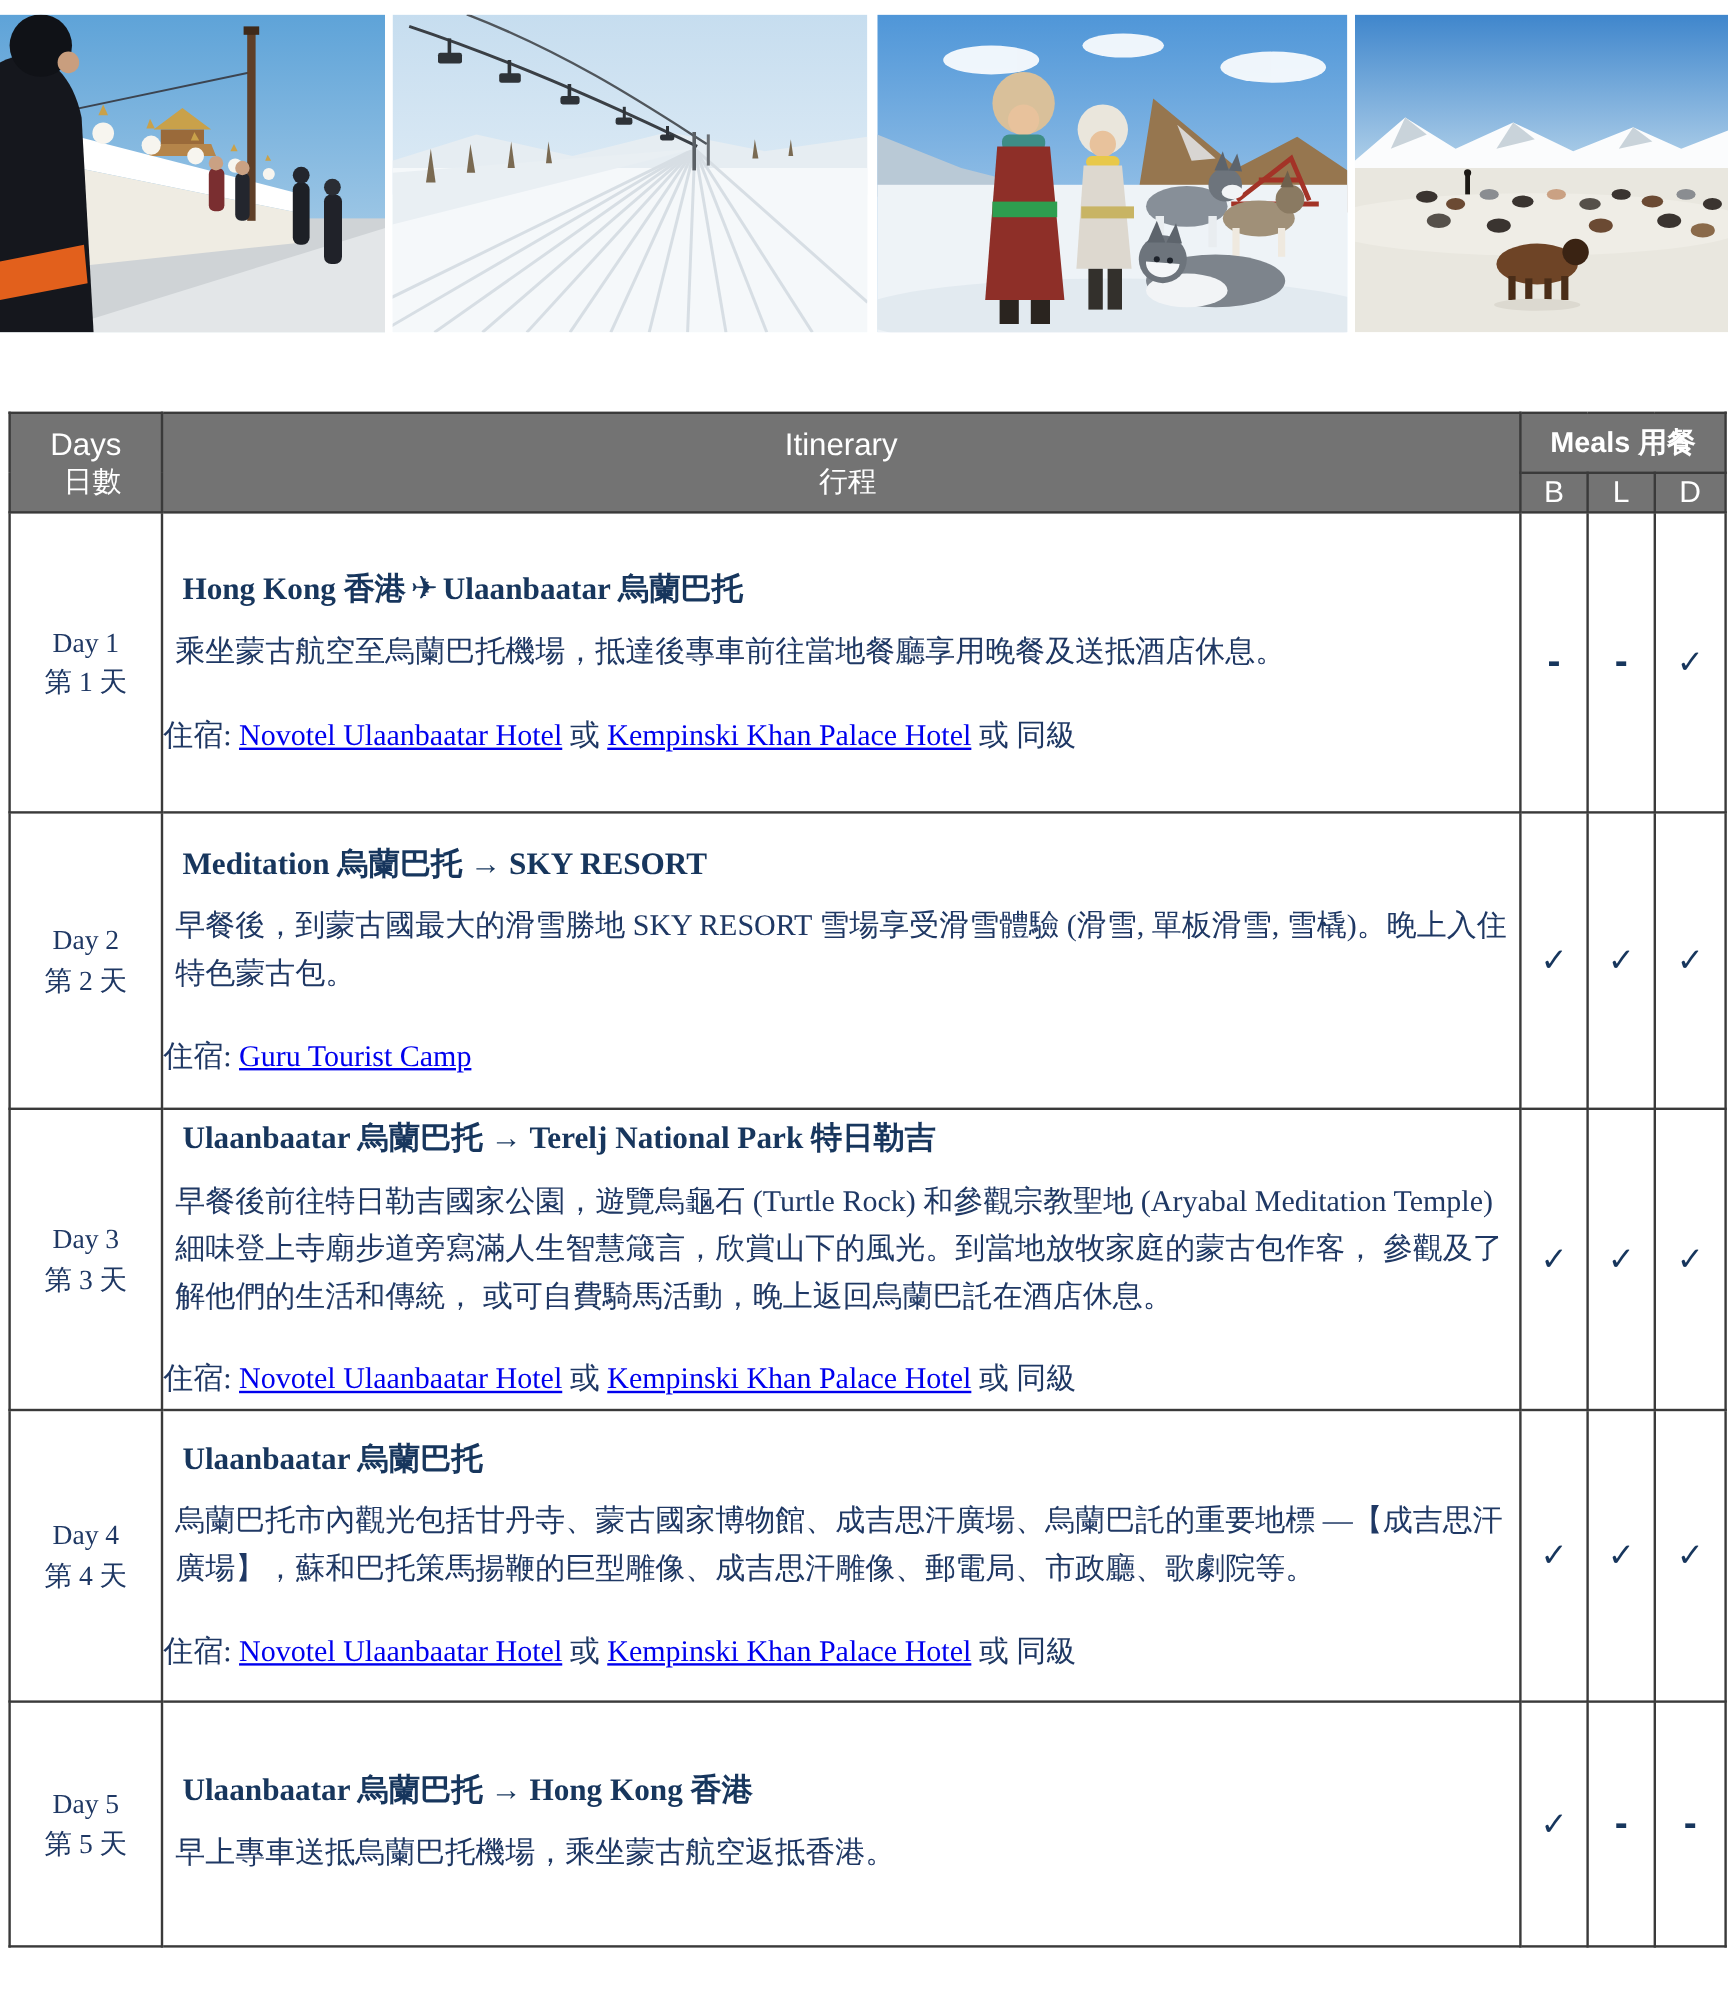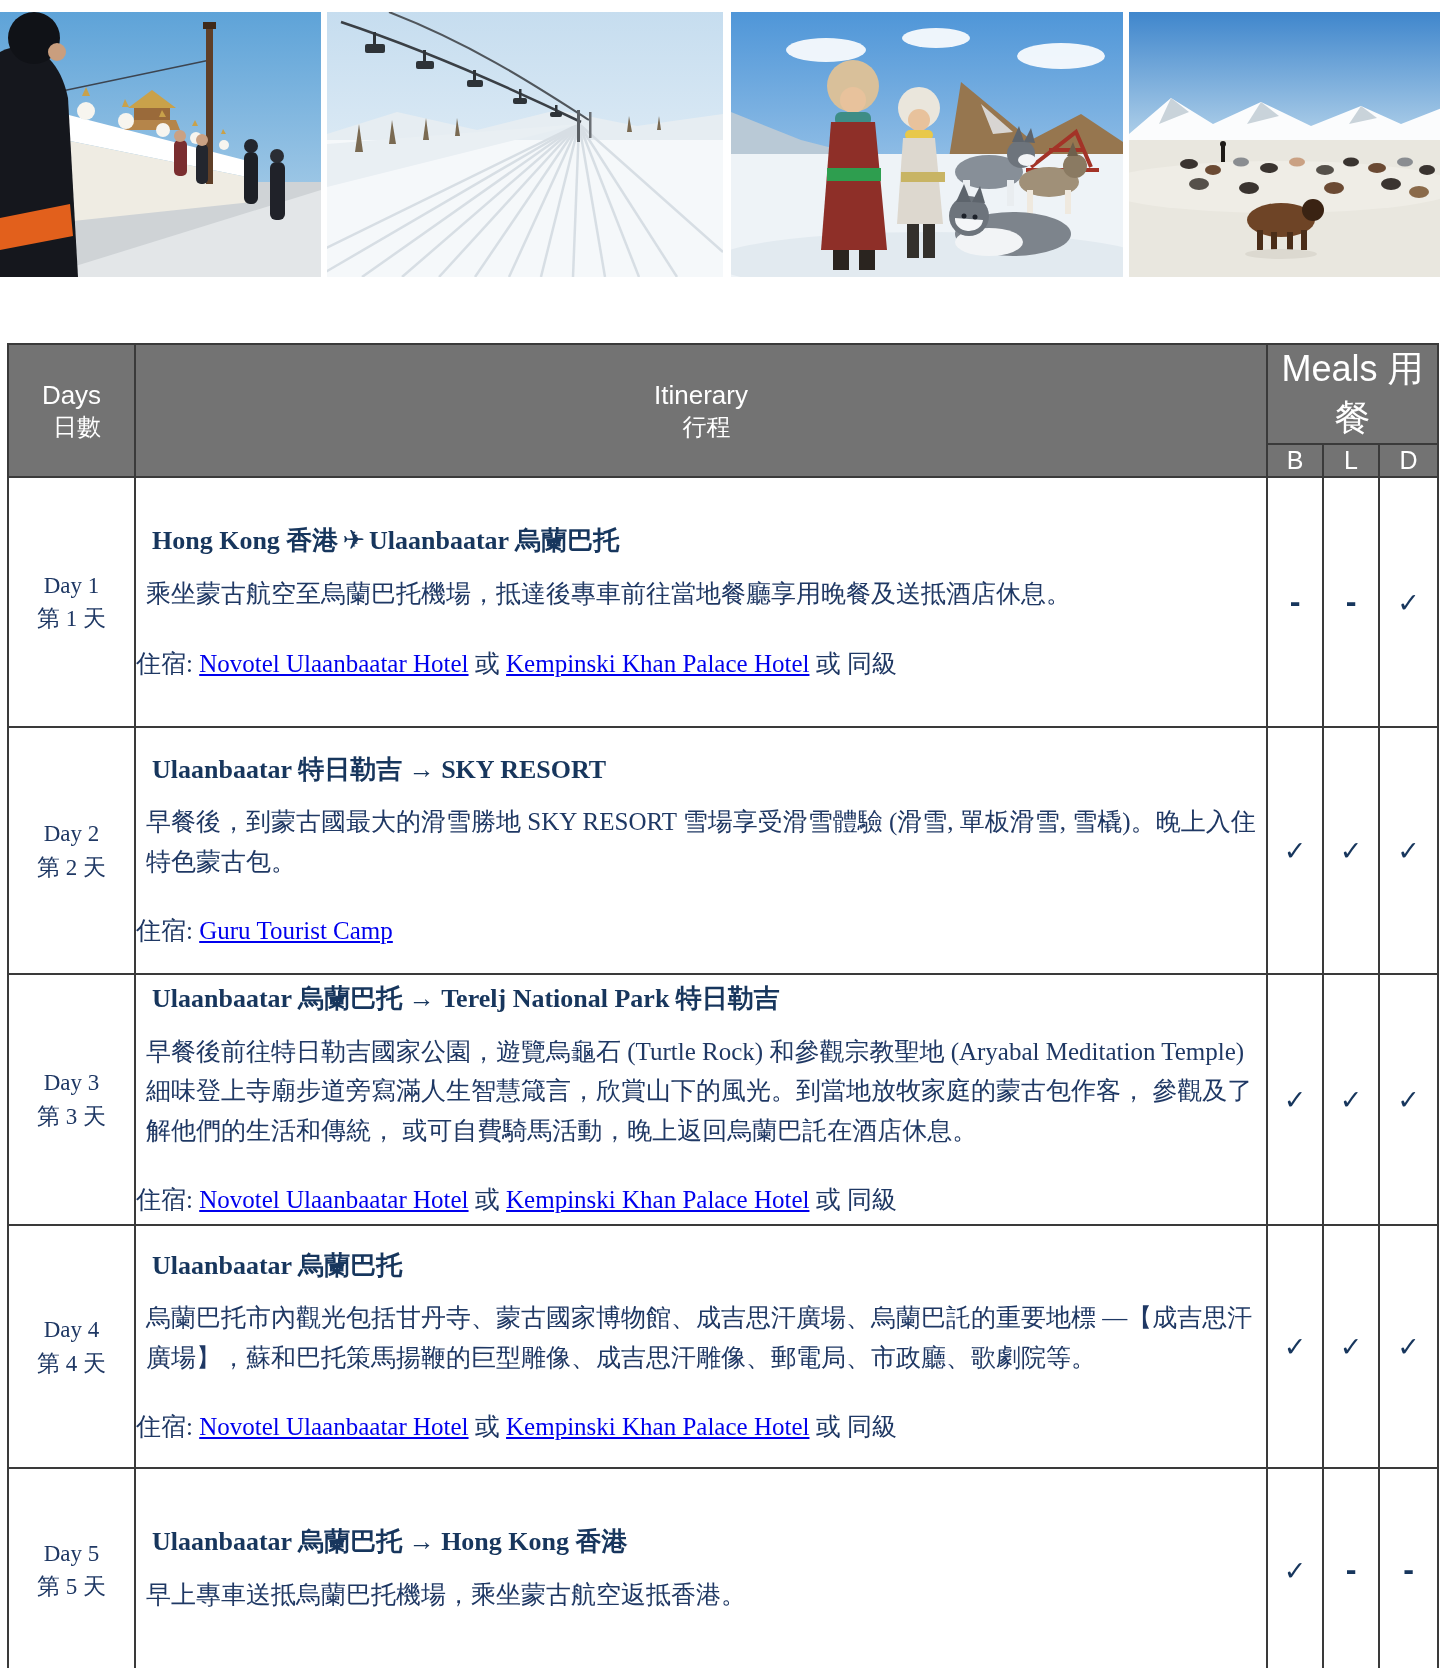--- a/index.html
+++ b/index.html
@@ -11,21 +11,21 @@
   .photo svg{display:block;}
   .gap{flex:none;height:265px;background:#fff;}
 
   
   table.itin{position:absolute;left:7px;top:343px;width:1430px;border-collapse:collapse;table-layout:fixed;}
   table.itin th,table.itin td{border:2px solid #3a3a3a;padding:0;margin:0;}
   thead th{background:#737373;color:#ffffff;font-family:"Liberation Sans",sans-serif;font-weight:400;}
   .h1 .days-h,.h1 .itin-h{vertical-align:middle;}
   .hd-en{font-size:26px;line-height:1.25;}
   .hd-zh{font-size:24px;line-height:1.25;padding-left:11px;}
-  .meals-h{font-size:36px;height:48px;vertical-align:middle;}
+  .meals-h{font-size:24px;height:48px;vertical-align:middle;font-weight:bold;}
   .h2 th{font-size:25px;height:31px;vertical-align:middle;}
 
   .day-cell{text-align:center;vertical-align:middle;color:#1F3864;font-size:23px;line-height:1.45;}
   .itin-cell{vertical-align:middle;padding:10px 20px 10px 20px;}
   .title{color:#17365D;font-weight:bold;font-size:26px;line-height:1.3;padding-left:16px;}
   .plane{font-weight:normal;font-size:27px;padding:0 4px;color:#17365D;}
   .desc{color:#1F3864;font-size:25px;line-height:1.58;margin-top:16px;margin-left:10px;}
   .stay{color:#1F3864;font-size:25px;line-height:1.4;margin-top:32px;}
   .stay a{color:#0000EE;text-decoration:underline;cursor:pointer;}
   .meal{text-align:center;vertical-align:middle;color:#17365D;font-size:27px;font-weight:bold;font-family:"DejaVu Sans",sans-serif;}
@@ -326,21 +326,21 @@
       <td class="meal">-</td>
       <td class="meal">✓</td>
     </tr>
 
     <tr style="height:247px">
       <td class="day-cell">
         <div>Day 2</div>
         <div>第 2 天</div>
       </td>
       <td class="itin-cell">
-        <div class="title">Ulaanbaatar 特日勒吉 → SKY RESORT</div>
+        <div class="title">Meditation 烏蘭巴托 → SKY RESORT</div>
         <div class="desc">早餐後，到蒙古國最大的滑雪勝地 SKY RESORT 雪場享受滑雪體驗 (滑雪, 單板滑雪, 雪橇)。晚上入住特色蒙古包。</div>
         <div class="stay"><span>住宿: </span><a>Guru Tourist Camp</a></div>
       </td>
       <td class="meal">✓</td>
       <td class="meal">✓</td>
       <td class="meal">✓</td>
     </tr>
 
     <tr style="height:251px">
       <td class="day-cell">

